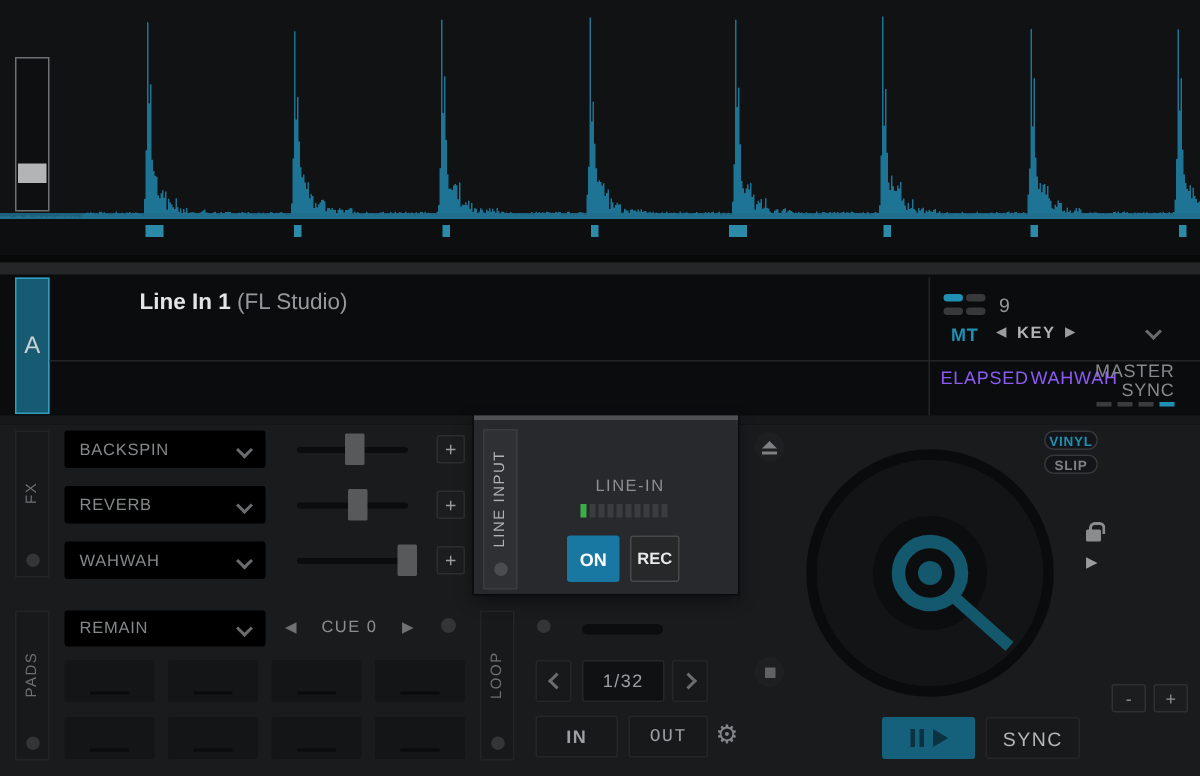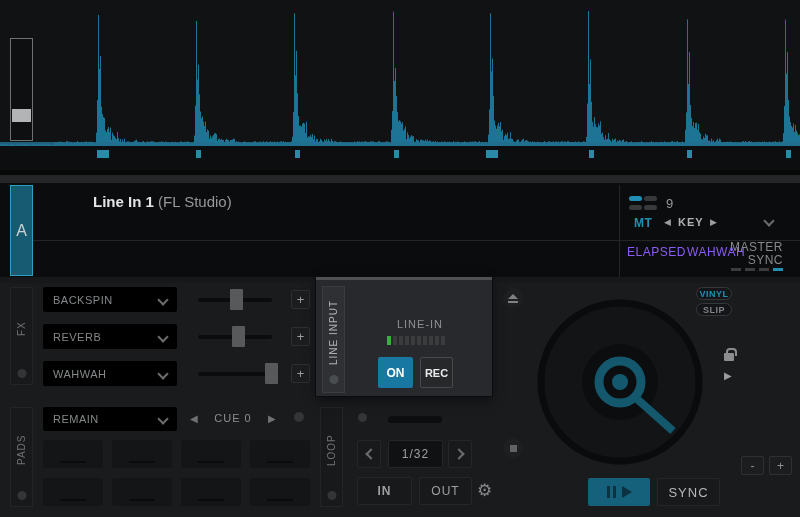--- a/index.html
+++ b/index.html
@@ -263,21 +263,21 @@
     </div>
     <div class="btn" style="left:388px; top:157px; width:55px; height:28px; background:#0f1113;">
       <span>1/32</span>
     </div>
     <div class="btn" style="left:448px; top:157px; width:24px; height:28px;">
       <span class="chev" style="transform:rotate(-45deg); margin-right:3px;"></span>
     </div>
     <div class="btn" style="left:357px; top:194px; width:55px; height:28px;font-weight:bold;">
       <span>IN</span>
     </div>
-    <div class="btn" style="left:419px; top:194px; width:53px; height:28px;">
+    <div class="btn" style="left:419px; top:194px; width:53px; height:28px;font-family:Liberation Mono, monospace;">
       <span>OUT</span>
     </div>
 
     <div class="round-btn" style="left:503px; top:5px;">
       <span class="eject-tri"></span>
       <span class="eject-bar"></span>
     </div>
     <svg width="166" height="166" style="position:absolute; left:537px; top:16px;">
       <circle cx="83" cy="83" r="79" fill="#121416" stroke="#0a0b0d" stroke-width="7"></circle>
       <circle cx="83" cy="83" r="38" fill="#0c0d0f"></circle>

